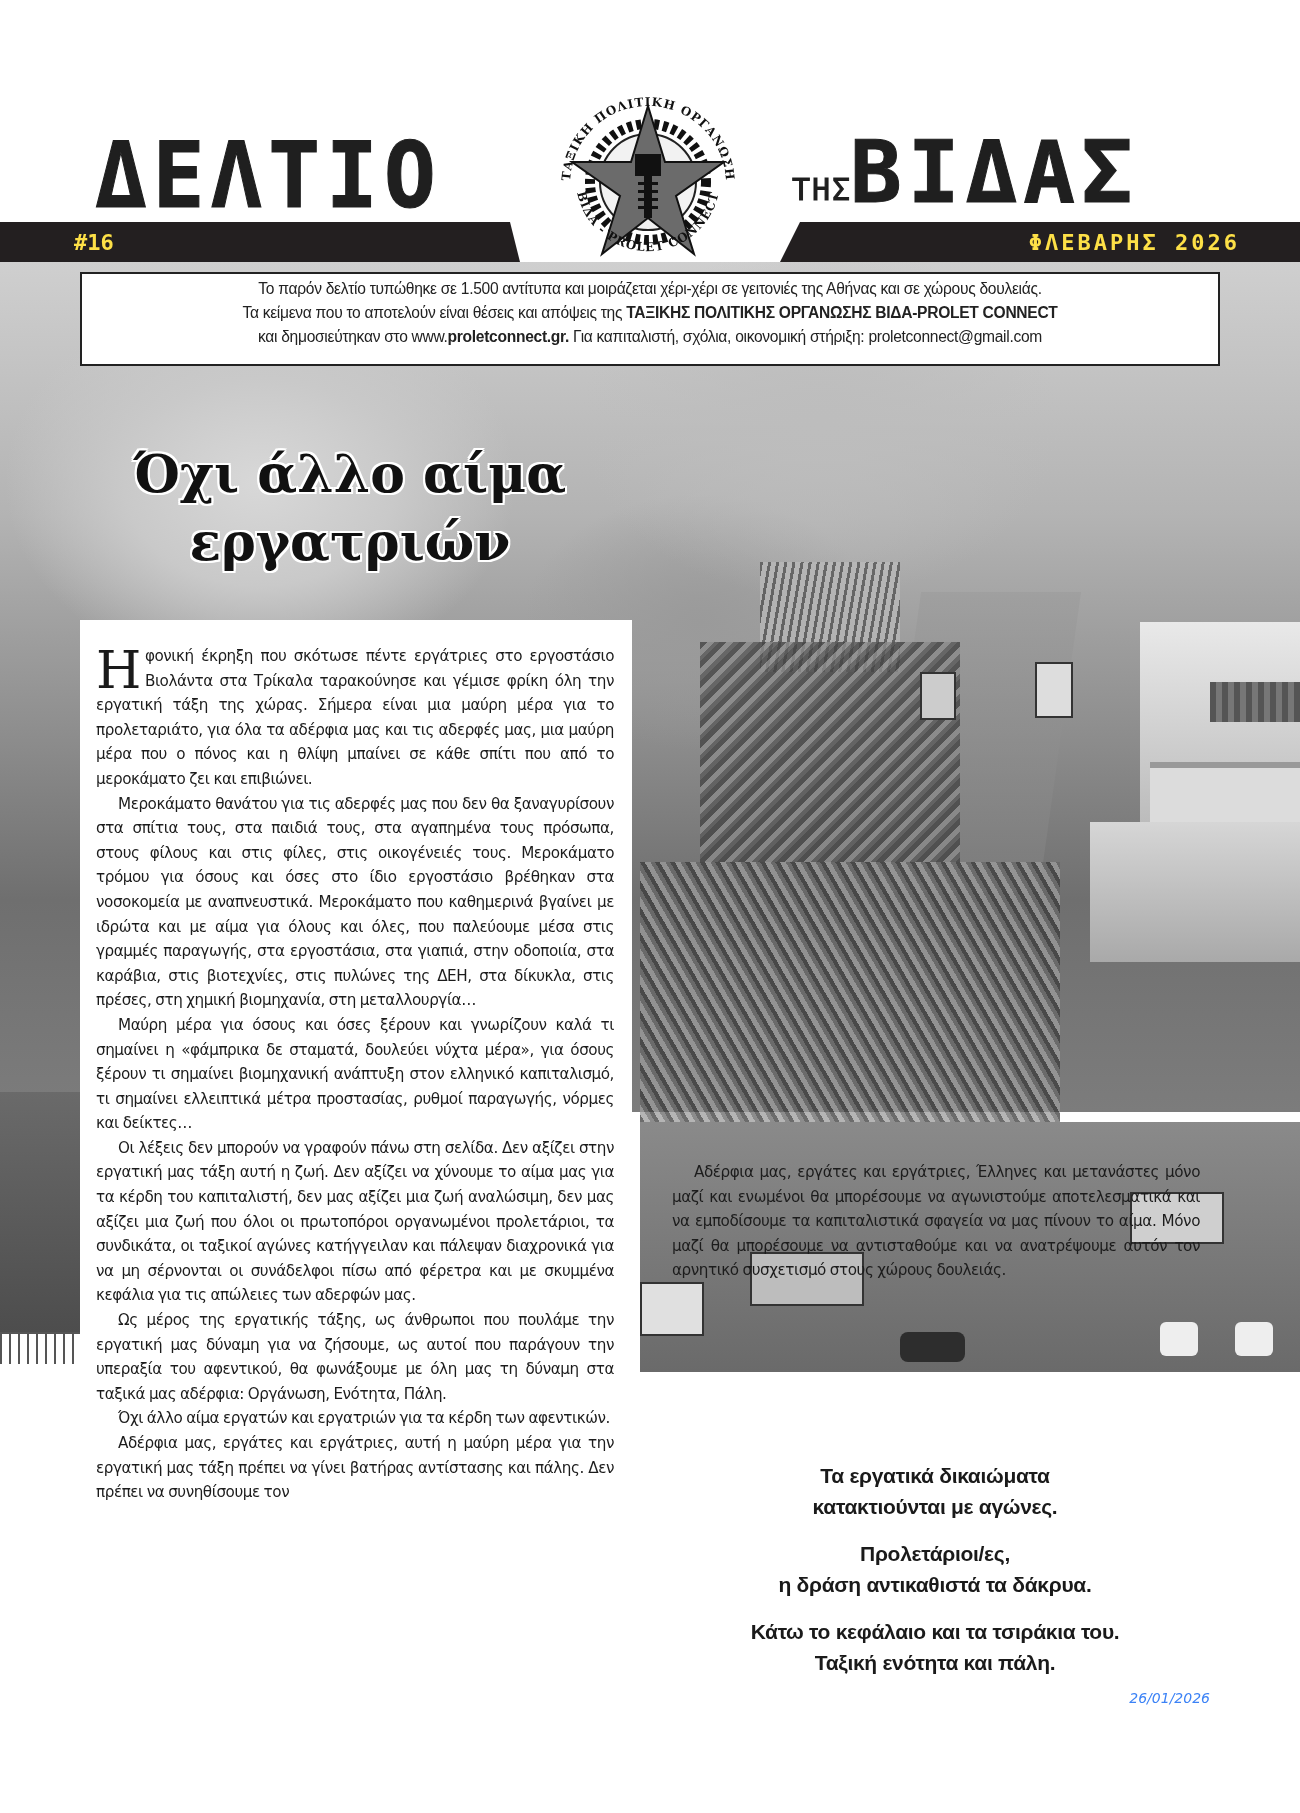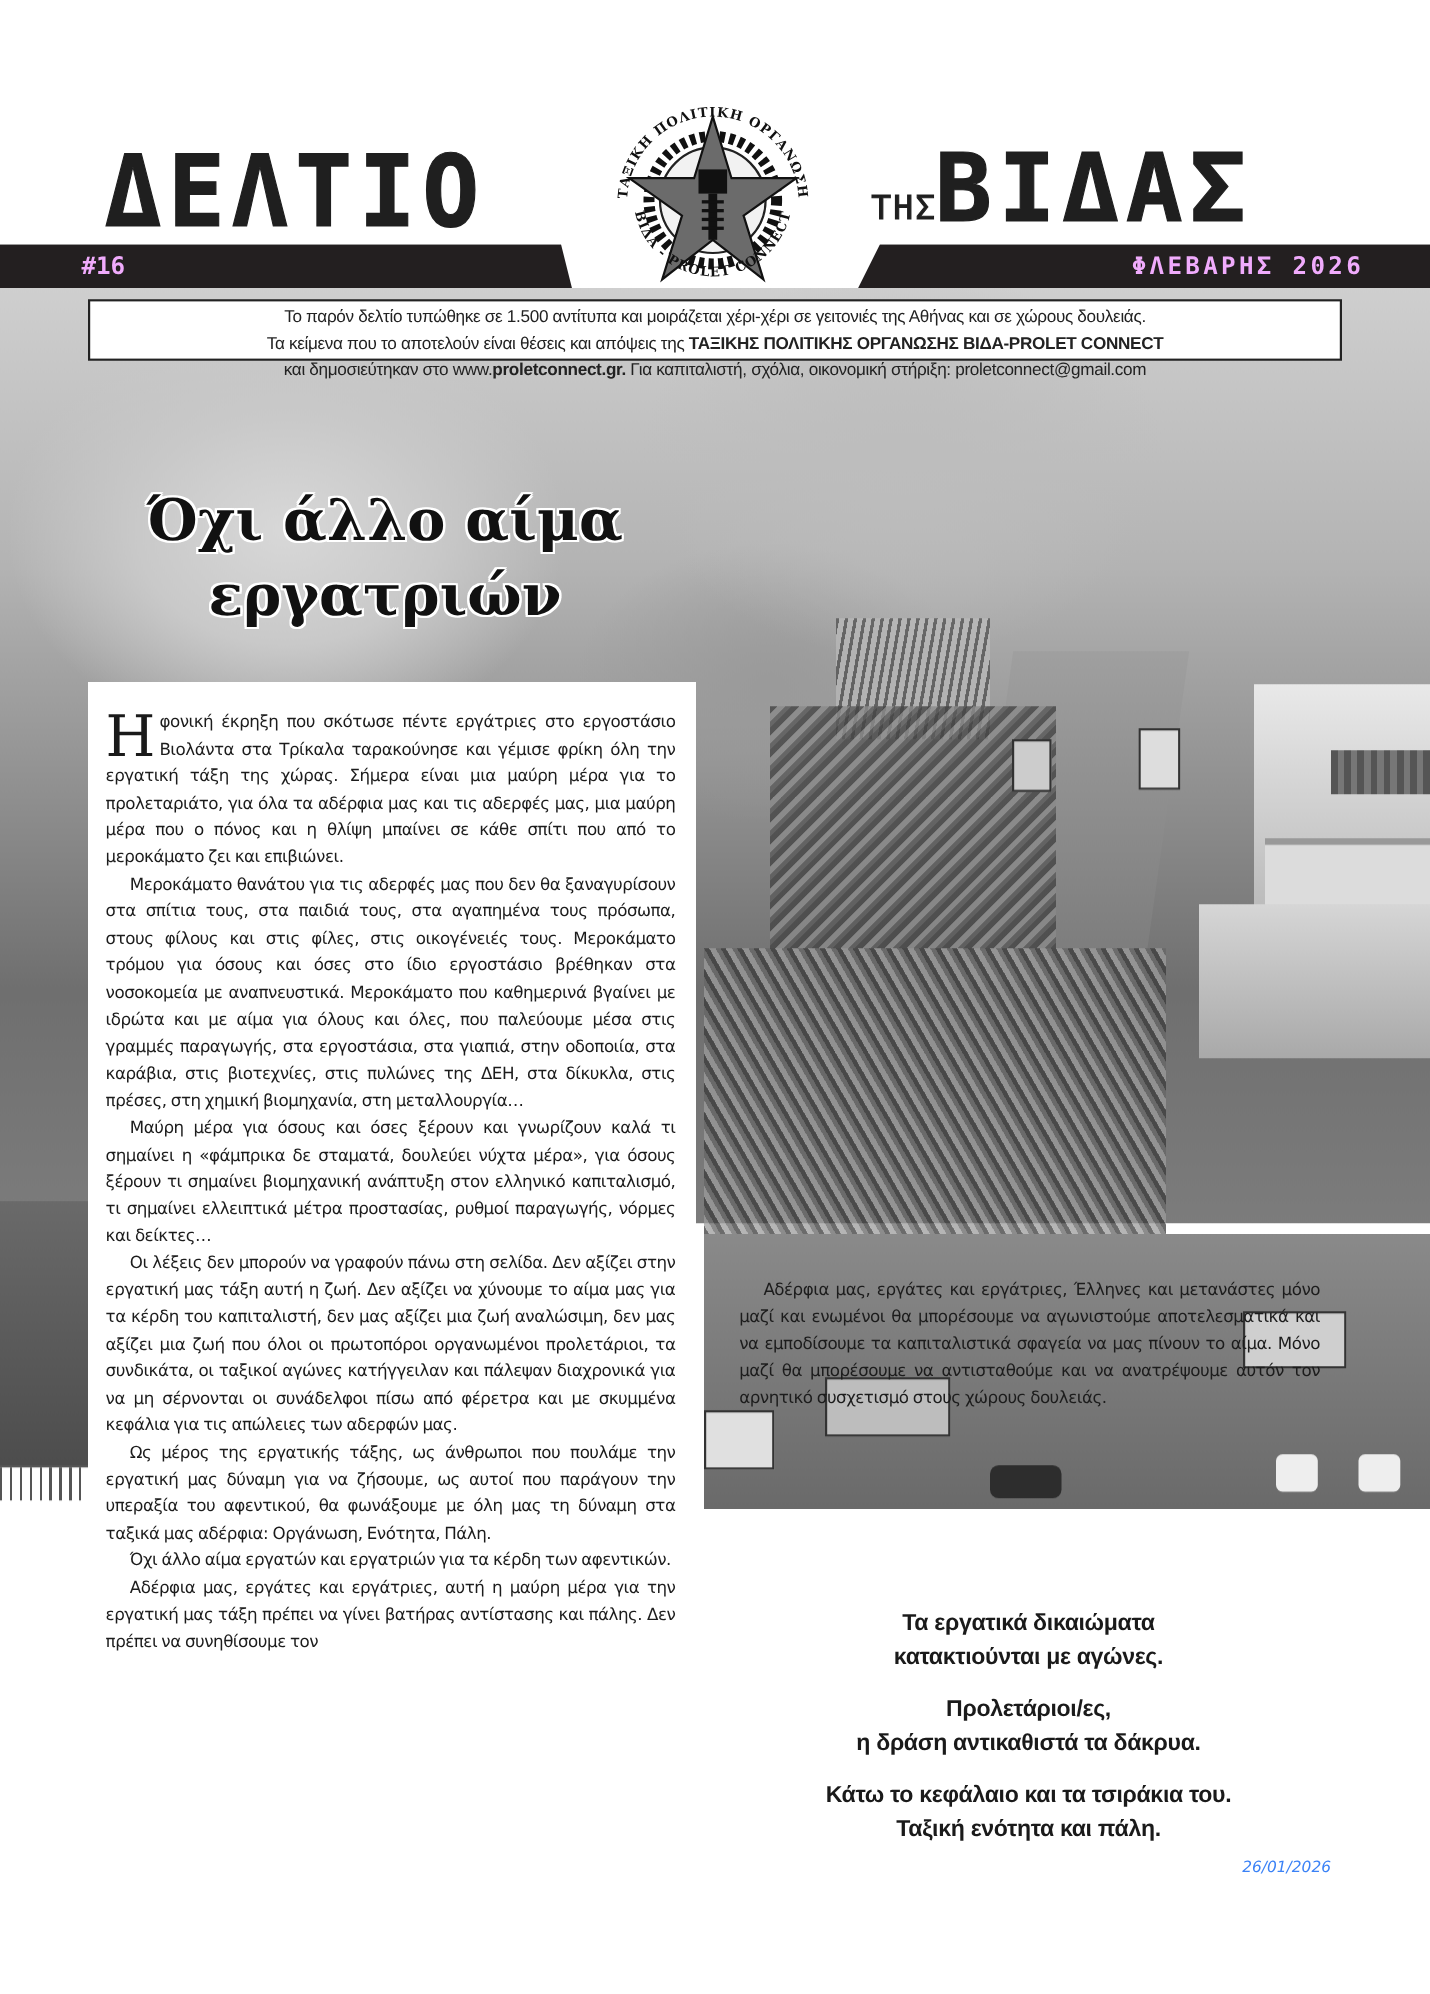--- a/index.html
+++ b/index.html
@@ -12,32 +12,32 @@
   .mast-word {
     position: absolute; font-family: "DejaVu Sans Mono", monospace;
     font-weight: bold; color: #1f1f1f; letter-spacing: 6px;
     -webkit-text-stroke: 1px #1f1f1f;
   }
   #mast-left { left: 95px; top: 125px; font-size: 86px; transform: scaleY(1.05); }
   #mast-the { left: 792px; top: 172px; font-size: 30px; letter-spacing: 2px; font-weight: normal; }
   #mast-right { left: 850px; top: 122px; font-size: 86px; }
   .band {
     position: absolute; top: 222px; height: 40px; background: #231f20;
-    color: #f0abfc; font-family: "DejaVu Sans Mono", monospace; font-weight: bold;
+    color: #fde047; font-family: "DejaVu Sans Mono", monospace; font-weight: bold;
     font-size: 22px; display: flex; align-items: center;
   }
   #band-left { left: 0; width: 520px; padding-left: 74px; box-sizing: border-box;
     clip-path: polygon(0 0, 510px 0, 520px 100%, 0 100%); }
   #band-right { left: 780px; width: 520px; justify-content: flex-end; padding-right: 60px; box-sizing: border-box;
     clip-path: polygon(20px 0, 100% 0, 100% 100%, 0 100%); letter-spacing: 3px; }
   #logo { position: absolute; left: 548px; top: 84px; width: 200px; height: 188px; }
 
   
   #notice {
-    position: absolute; left: 80px; top: 272px; width: 1140px; height: 56px;
+    position: absolute; left: 80px; top: 272px; width: 1140px; height: 94px;
     border: 2px solid #222; background: #fff; box-sizing: border-box;
     font-family: "Liberation Sans", sans-serif; font-size: 15.6px; text-align: center;
     line-height: 24px; padding-top: 3px; color: #222; z-index: 3;
     letter-spacing: -0.3px;
   }
   #notice b { font-weight: bold; }
 
   
   #photo {
     position: absolute; left: 0; top: 262px; width: 1300px; height: 850px;

